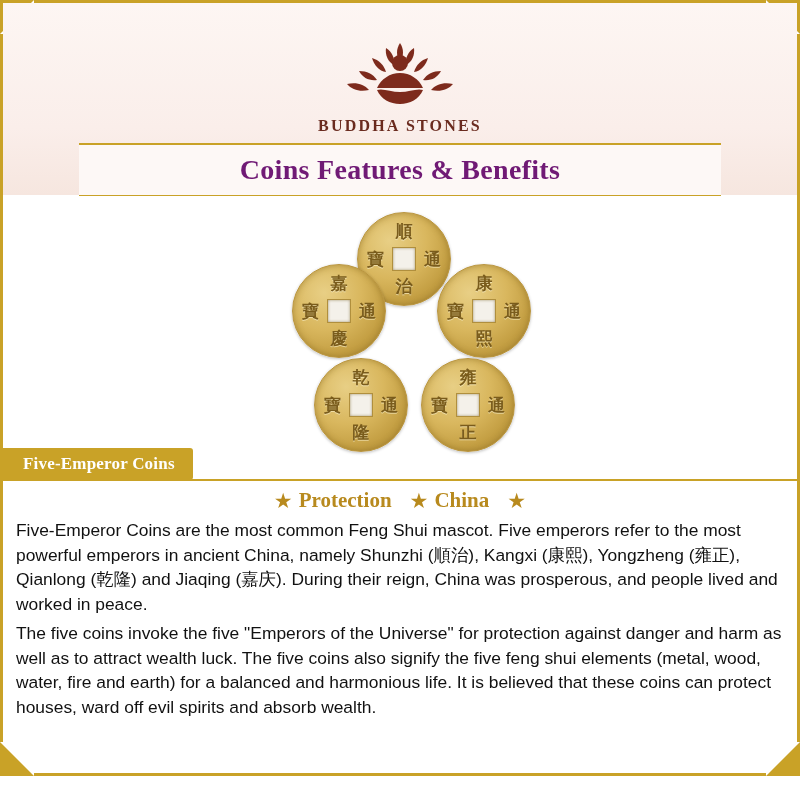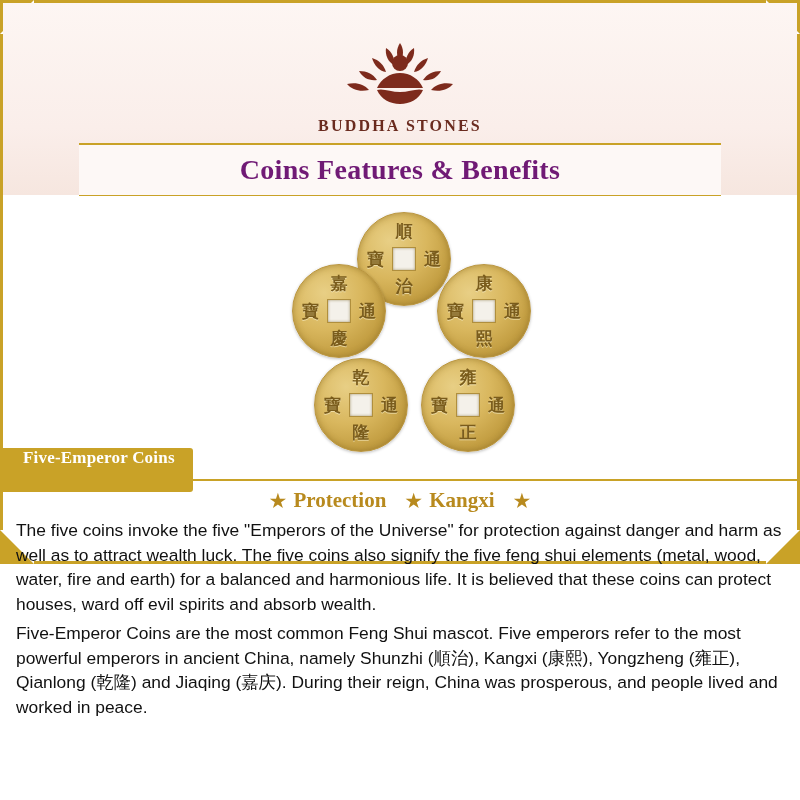--- a/index.html
+++ b/index.html
@@ -9,21 +9,21 @@
   body {
     width: 800px;
     height: 800px;
     font-family: "Liberation Sans", sans-serif;
     background: #ffffff;
     overflow: hidden;
   }
   .page {
     position: relative;
     width: 800px;
-    height: 564px;
+    height: 776px;
     background: #ffffff;
     box-sizing: border-box;
   }
 
   
   .corner {
     position: absolute;
     width: 0;
     height: 0;
     border-style: solid;
@@ -144,23 +144,24 @@
   .g-bottom { bottom: 10px; left: 50%; transform: translateX(-50%); }
   .g-left   { left: 9px;  top: 50%; transform: translateY(-50%); }
   .g-right  { right: 9px; top: 50%; transform: translateY(-50%); }
 
   
   .label-tab {
     position: absolute;
     top: 448px;
     left: 3px;
     height: 32px;
-    padding: 0 18px 12px 20px;
+    padding: 0 18px 0 20px;
     background: #c9a227;
     display: flex;
+    align-items: center;
     border-top-right-radius: 3px;
     border-bottom-right-radius: 3px;
   }
   .label-tab .tab-text {
     color: #ffffff;
     font-size: 17px;
     font-weight: 700;
     font-family: "Liberation Serif", serif;
     letter-spacing: 0.2px;
   }
@@ -303,25 +304,25 @@
   </div>
   <div class="tab-rule"></div>
 
   <div class="benefits">
     <div class="benefit">
       <span class="star">★</span>
       <span class="btext">Protection</span>
     </div>
     <div class="benefit">
       <span class="star">★</span>
-      <span class="btext">Kangxi</span>
+      <span class="btext">China</span>
     </div>
     <div class="benefit">
       <span class="star">★</span>
     </div>
   </div>
 
   <div class="copy">
+    <p>Five-Emperor Coins are the most common Feng Shui mascot. Five emperors refer to the most powerful emperors in ancient China, namely Shunzhi (順治), Kangxi (康熙), Yongzheng (雍正), Qianlong (乾隆) and Jiaqing (嘉庆). During their reign, China was prosperous, and people lived and worked in peace.</p>
     <p>The five coins invoke the five "Emperors of the Universe" for protection against danger and harm as well as to attract wealth luck. The five coins also signify the five feng shui elements (metal, wood, water, fire and earth) for a balanced and harmonious life. It is believed that these coins can protect houses, ward off evil spirits and absorb wealth.</p>
-    <p>Five-Emperor Coins are the most common Feng Shui mascot. Five emperors refer to the most powerful emperors in ancient China, namely Shunzhi (順治), Kangxi (康熙), Yongzheng (雍正), Qianlong (乾隆) and Jiaqing (嘉庆). During their reign, China was prosperous, and people lived and worked in peace.</p>
   </div>
 
 </div>
 
 </body></html>

